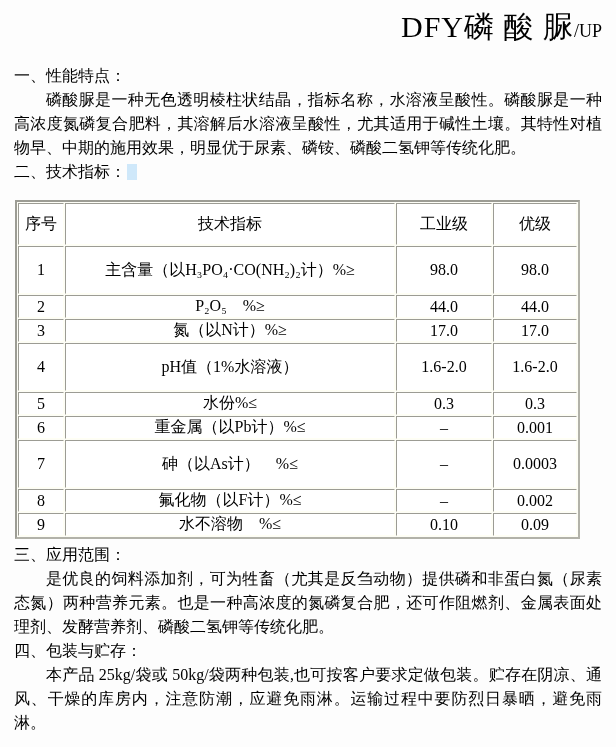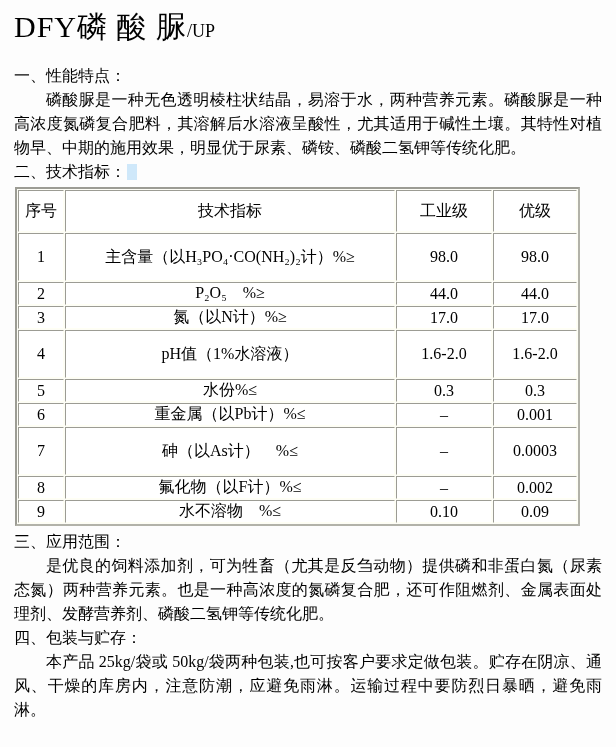--- a/index.html
+++ b/index.html
@@ -15,21 +15,21 @@
     font-family: "Liberation Serif", "DejaVu Serif", serif;
   }
   .doc {
     padding: 4px 14px 0 14px;
   }
   .title {
     margin: 0;
     font-size: 30px;
     font-weight: normal;
     line-height: 46px;
-    text-align: left;
+    text-align: right;
     letter-spacing: 1px;
     white-space: pre;
   }
   .title-suffix {
     font-size: 18px;
     letter-spacing: 0;
   }
   .formula {
     margin: 14px 0 0 0;
     font-size: 15px;
@@ -52,21 +52,21 @@
     display: inline-block;
     width: 10px;
     height: 16px;
     margin-left: 1px;
     vertical-align: -3px;
     background: #cfe8fa;
   }
   table.spec-table {
     table-layout: fixed;
     width: 557px;
-    margin: 3px 0 4px 1px;
+    margin: 16px 0 4px 1px;
     border-collapse: separate;
     border-spacing: 1px;
     background: #fdfdf6;
     border: 2px solid #b2b2a9;
     border-top-color: #9c9c94;
     border-left-color: #9c9c94;
     font-size: 16px;
   }
   table.spec-table th,
   table.spec-table td {
@@ -86,21 +86,21 @@
 </style>
 </head>
 <body>
 
 <div class="doc">
 
   <h1 class="title"><span>DFY磷 酸 脲</span><span class="title-suffix">/UP</span></h1>
 
 
   <p class="heading first">一、性能特点：</p>
-  <p class="body indent">磷酸脲是一种无色透明棱柱状结晶，易溶于水，两种营养元素。磷酸脲是一种高浓度氮磷复合肥料，其溶解后水溶液呈酸性，尤其适用于碱性土壤。其特性对植物早、中期的施用效果，明显优于尿素、磷铵、磷酸二氢钾等传统化肥。</p>
+  <p class="body indent">磷酸脲是一种无色透明棱柱状结晶，指标名称，水溶液呈酸性。磷酸脲是一种高浓度氮磷复合肥料，其溶解后水溶液呈酸性，尤其适用于碱性土壤。其特性对植物早、中期的施用效果，明显优于尿素、磷铵、磷酸二氢钾等传统化肥。</p>
 
   <p class="heading"><span>二、技术指标：</span><span class="sel-artifact"></span></p>
 
   <table class="spec-table">
     <colgroup>
       <col style="width:46px">
       <col style="width:330px">
       <col style="width:96px">
       <col style="width:84px">
     </colgroup>

